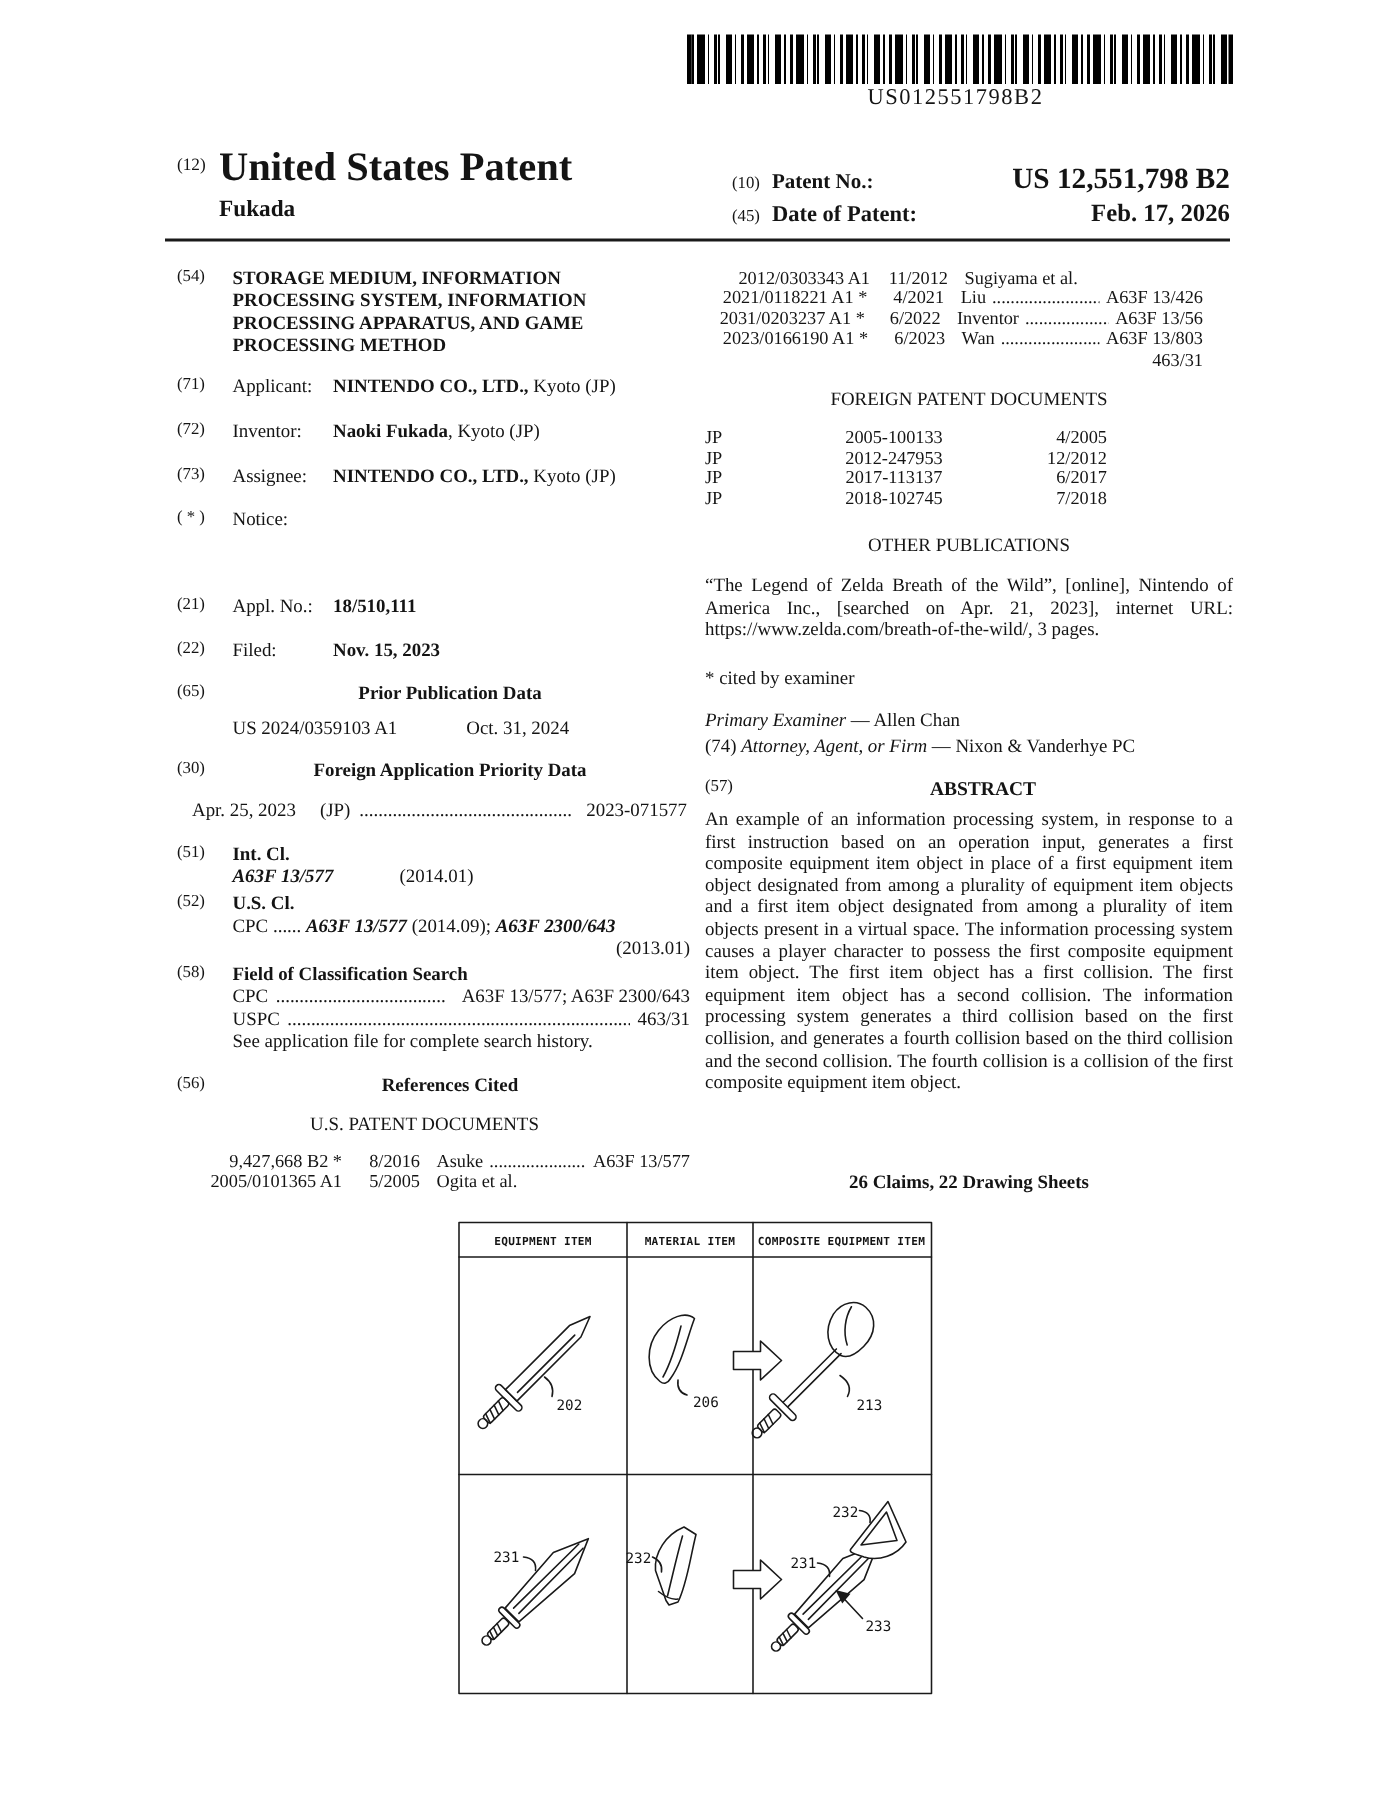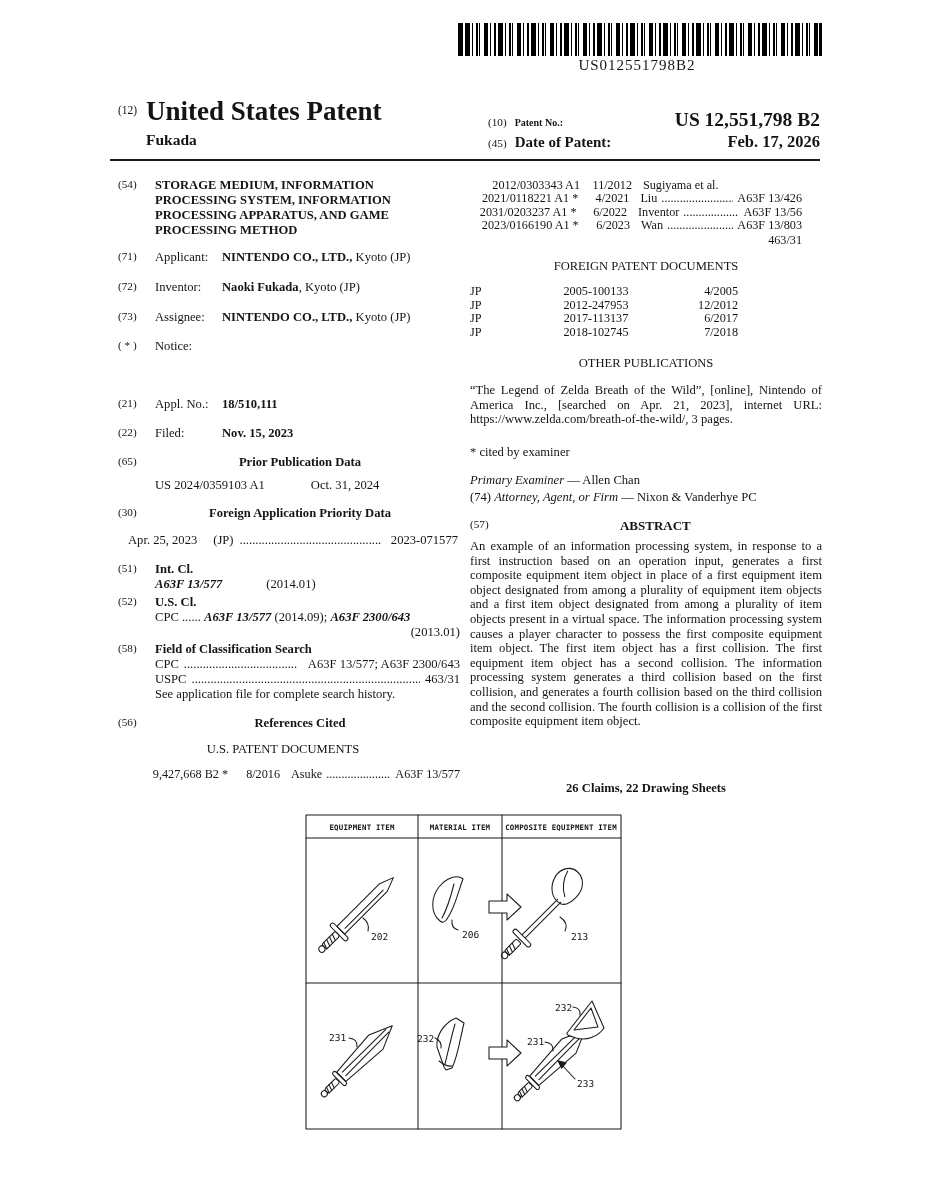--- a/index.html
+++ b/index.html
@@ -43,21 +43,21 @@
 
   <div class="abs barcode" style="left:458px;top:23px;width:358px;height:33px;"></div>
   <div class="abs ctr" style="left:458px;top:57px;width:358px;font-size:15px;letter-spacing:1px;">US012551798B2</div>
 
   <div class="abs" style="left:118px;top:104px;font-size:11.5px;">(12)</div>
   <div class="abs b" style="left:146px;top:98px;font-size:27px;line-height:1;">United States Patent</div>
   <div class="abs b" style="left:146px;top:131px;font-size:15.5px;">Fukada</div>
 
   <div class="abs row" style="left:488px;top:108px;width:332px;align-items:baseline;">
     <span class="code">(10)</span>
-    <span class="b" style="margin-left:8px;font-size:10px;">Patent No.:</span>
+    <span class="b" style="margin-left:8px;font-size:14px;">Patent No.:</span>
     <span class="leader"></span>
     <span class="b" style="font-size:19.5px;">US 12,551,798 B2</span>
   </div>
   <div class="abs row" style="left:488px;top:132px;width:332px;align-items:baseline;">
     <span class="code">(45)</span>
     <span class="b" style="margin-left:8px;font-size:15px;">Date of Patent:</span>
     <span class="leader"></span>
     <span class="b" style="font-size:16.5px;">Feb. 17, 2026</span>
   </div>
 
@@ -170,20 +170,25 @@
   <div class="abs ctr" style="left:118px;top:742px;width:330px;">U.S. PATENT DOCUMENTS</div>
 
   <div class="abs" style="left:118px;top:768px;width:342px;">
     <div class="refrow">
       <span class="rn">9,427,668 B2 *</span>
       <span class="rd">8/2016</span>
       <span class="rnm">Asuke</span>
       <span class="leader" style="margin:0 4px;">.....................</span>
       <span class="rcl">A63F 13/577</span>
     </div>
+    <div class="refrow">
+      <span class="rn">2005/0101365 A1</span>
+      <span class="rd">5/2005</span>
+      <span class="rnm">Ogita et al.</span>
+    </div>
   </div>
 
   <div class="abs" style="left:470px;top:179px;width:352px;">
     <div class="refrow" style="padding-right:20px;">
       <span class="rn">2012/0303343 A1</span>
       <span class="rd">11/2012</span>
       <span class="rnm">Sugiyama et al.</span>
     </div>
     <div class="refrow" style="padding-right:20px;">
       <span class="rn">2021/0118221 A1 *</span>

